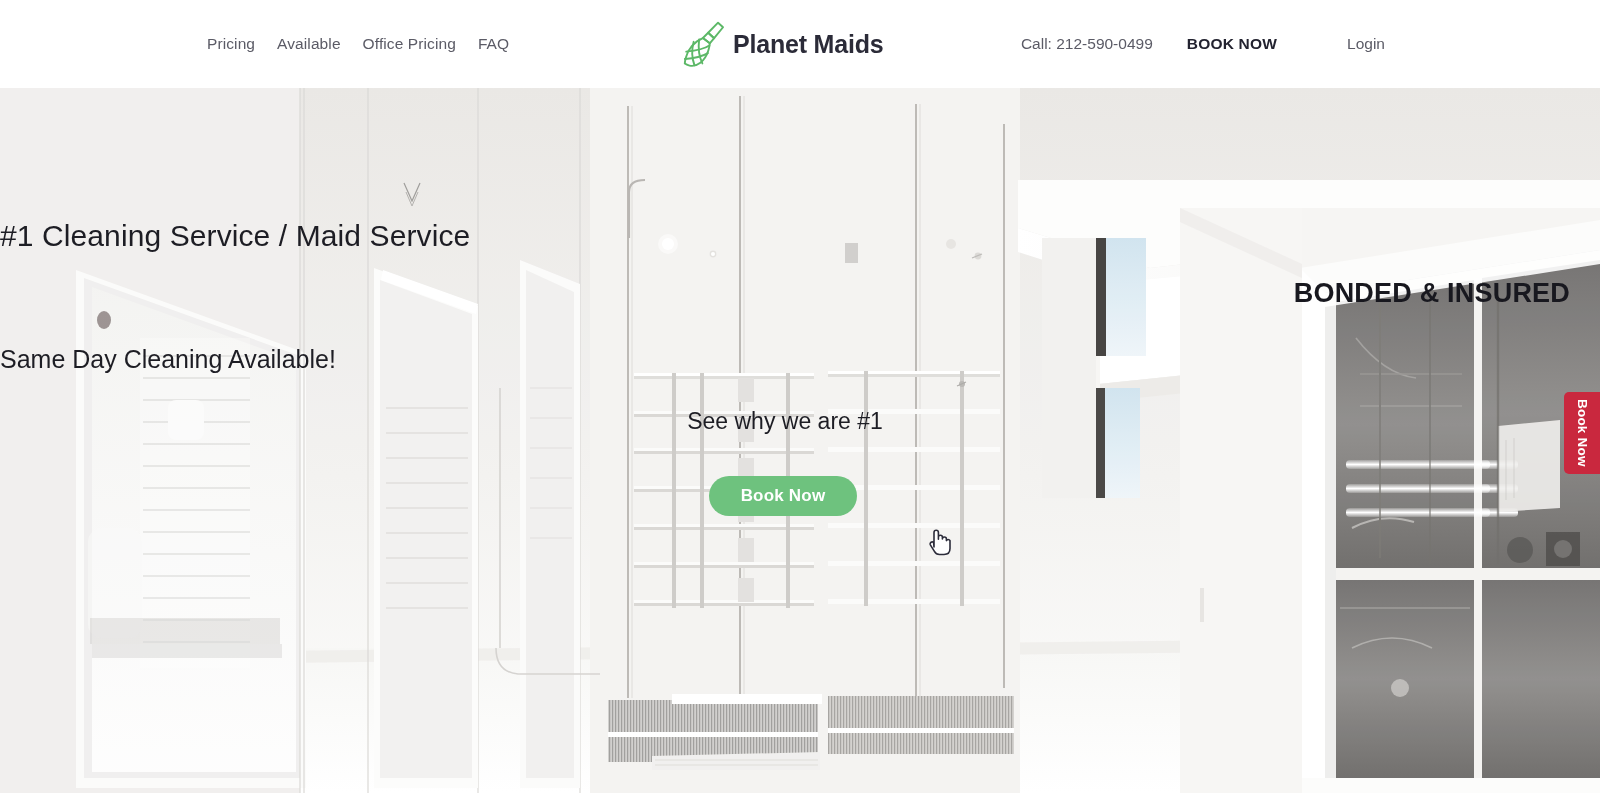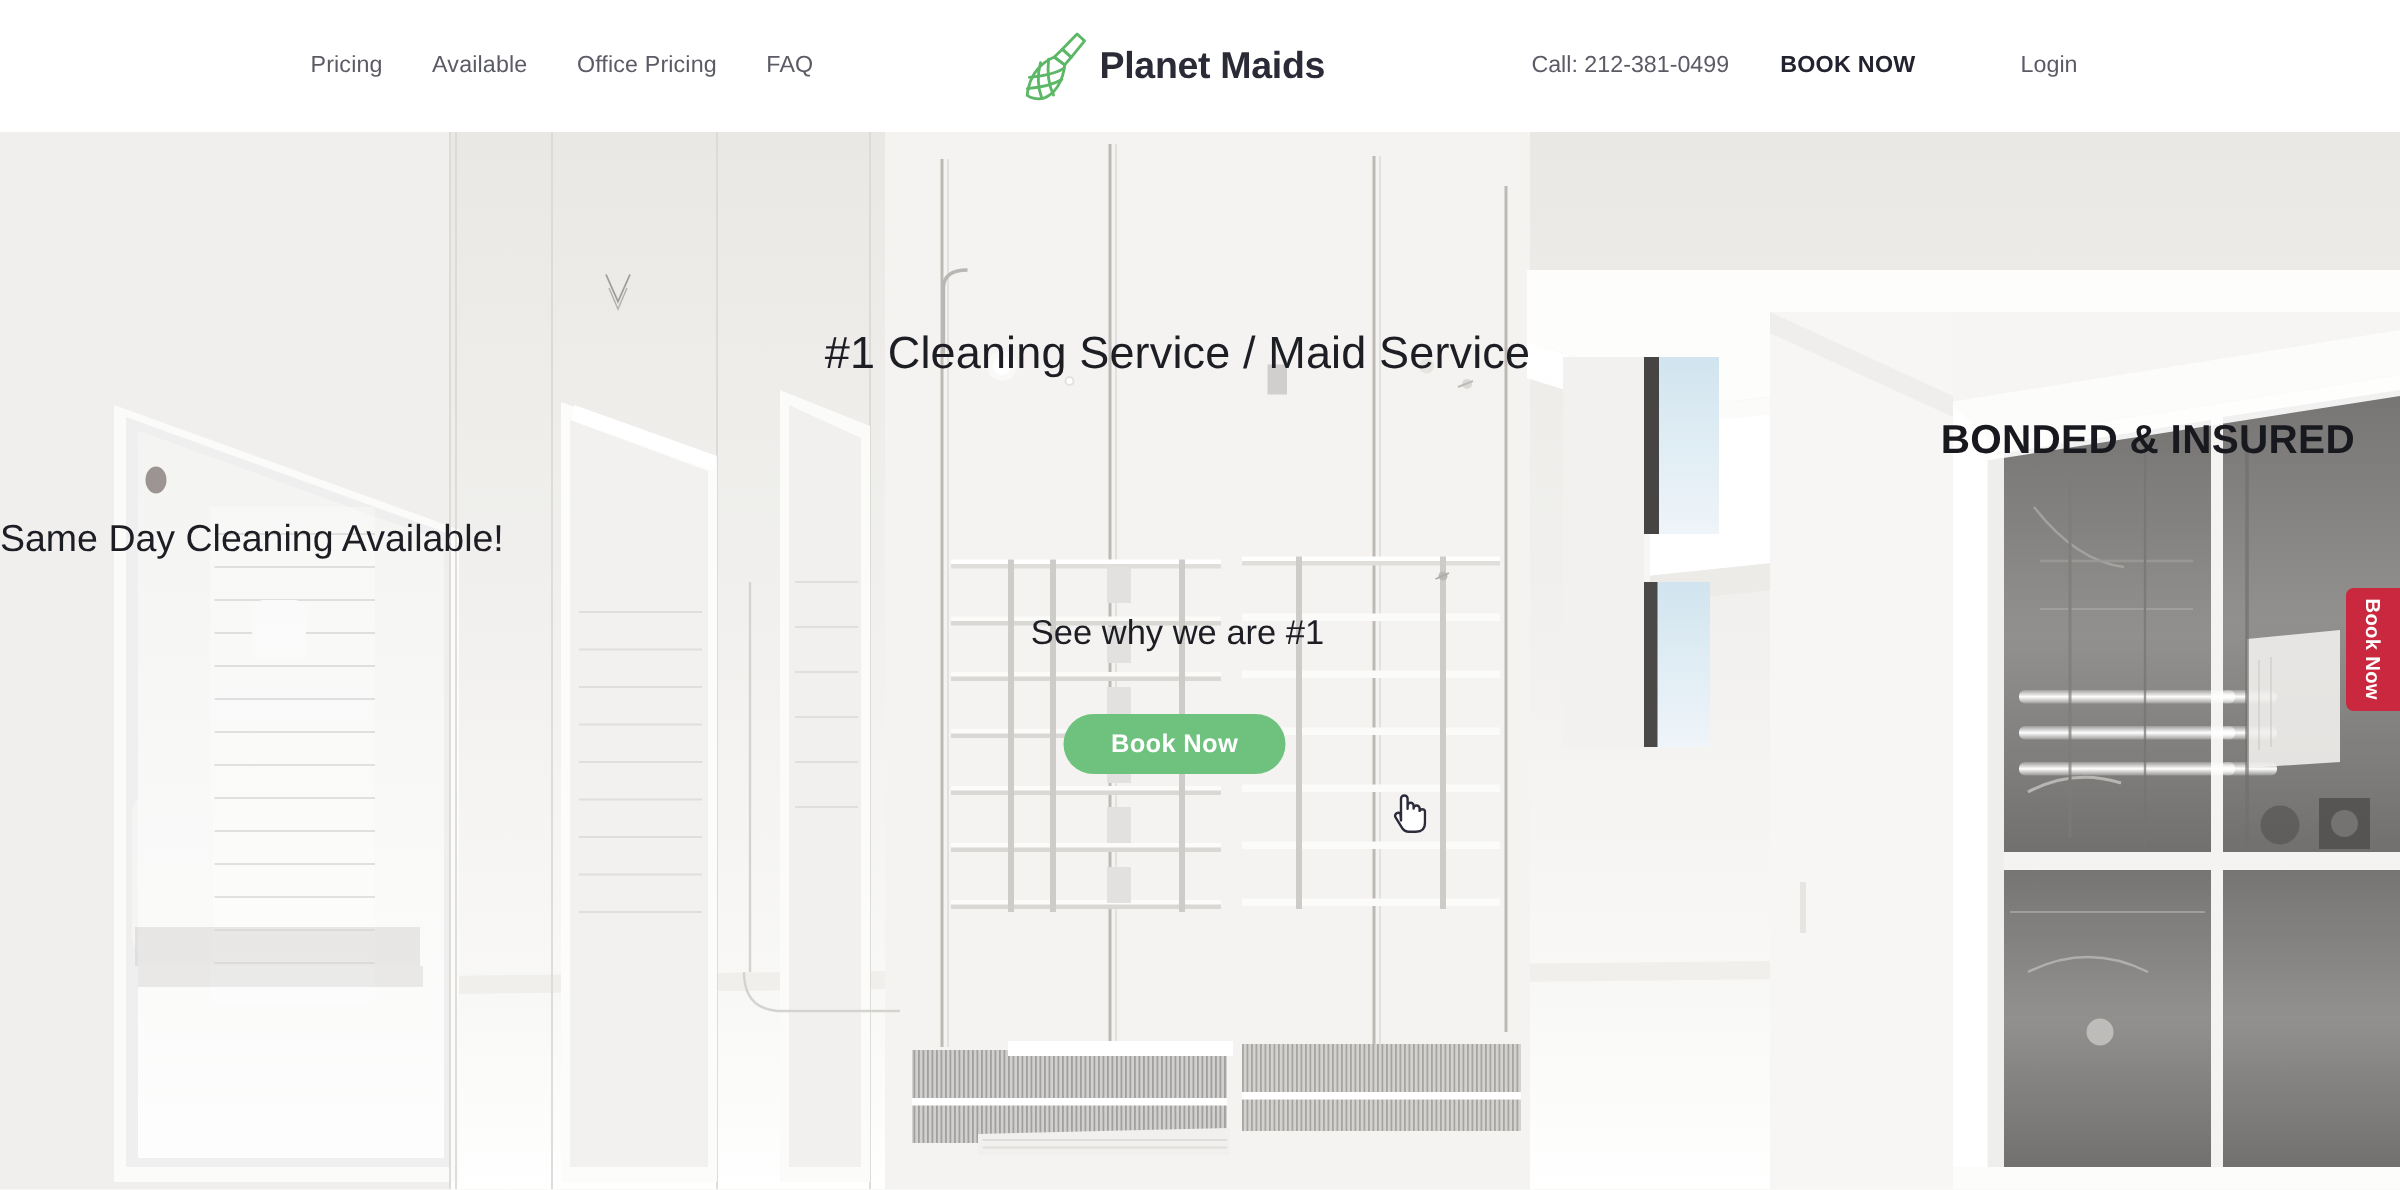--- a/index.html
+++ b/index.html
@@ -12,21 +12,21 @@
 
   
   .header{
     position:absolute; top:0; left:0;
     width:1600px; height:88px;
     background:#ffffff;
     z-index:40;
   }
   .nav-left{
     position:absolute; left:207px; top:0; height:88px;
-    display:flex; align-items:center; gap:33px;
+    display:flex; align-items:center; gap:22px;
   }
   .nav-link{
     font-size:15.5px; color:#5b5b66; letter-spacing:.1px;
     text-decoration:none; white-space:nowrap; cursor:pointer;
   }
   .brand{
     position:absolute; left:675px; top:0; height:88px;
     display:flex; align-items:center; gap:0;
   }
   .brand-mark{ width:58px; height:58px; display:block; }
@@ -54,21 +54,21 @@
   }
   .hero-photo{ position:absolute; inset:0; }
 
   
   .hero-copy{
     position:absolute; left:0; top:0; width:1600px; height:705px;
     z-index:20; pointer-events:none;
   }
   .hero-h1{
     position:absolute; left:0; top:131px; width:1570px;
-    text-align:center; font-size:30px; font-weight:400;
+    font-size:30px; font-weight:400;
     color:#1d1d24; letter-spacing:.1px; white-space:nowrap;
   }
   .hero-h2{
     position:absolute; left:0; top:190px; width:1570px;
     text-align:right; font-size:27px; font-weight:700;
     color:#18181f; letter-spacing:.2px; white-space:nowrap;
   }
   .hero-h3{
     position:absolute; left:0; top:257px; width:1570px;
     text-align:left; font-size:25px; font-weight:400;
@@ -128,21 +128,21 @@
         <path d="M20.6 29.6 C18.5 37.5 18.4 47.2 21.5 55.6"></path>
         <path d="M26.6 27.0 C25.6 35.4 26.5 46.0 30.2 53.4"></path>
         <path d="M12.4 40.4 C20.0 39.6 31.2 38.2 37.9 33.6"></path>
         <path d="M10.9 48.6 C18.8 48.0 29.6 46.0 36.3 42.0"></path>
       </g>
     </svg>
     <span class="brand-name">Planet Maids</span>
   </div>
 
   <div class="nav-right">
-    <a class="call-link" href="#">Call: 212-381-0499</a>
+    <a class="call-link" href="#">Call: 212-590-0499</a>
     <a class="book-now-link" href="#">BOOK NOW</a>
     <a class="login-link" href="#">Login</a>
   </div>
 
 </div>
 
 <div class="hero">
 
   <svg class="hero-photo" viewBox="0 0 1600 705" preserveAspectRatio="none">
     <defs>

